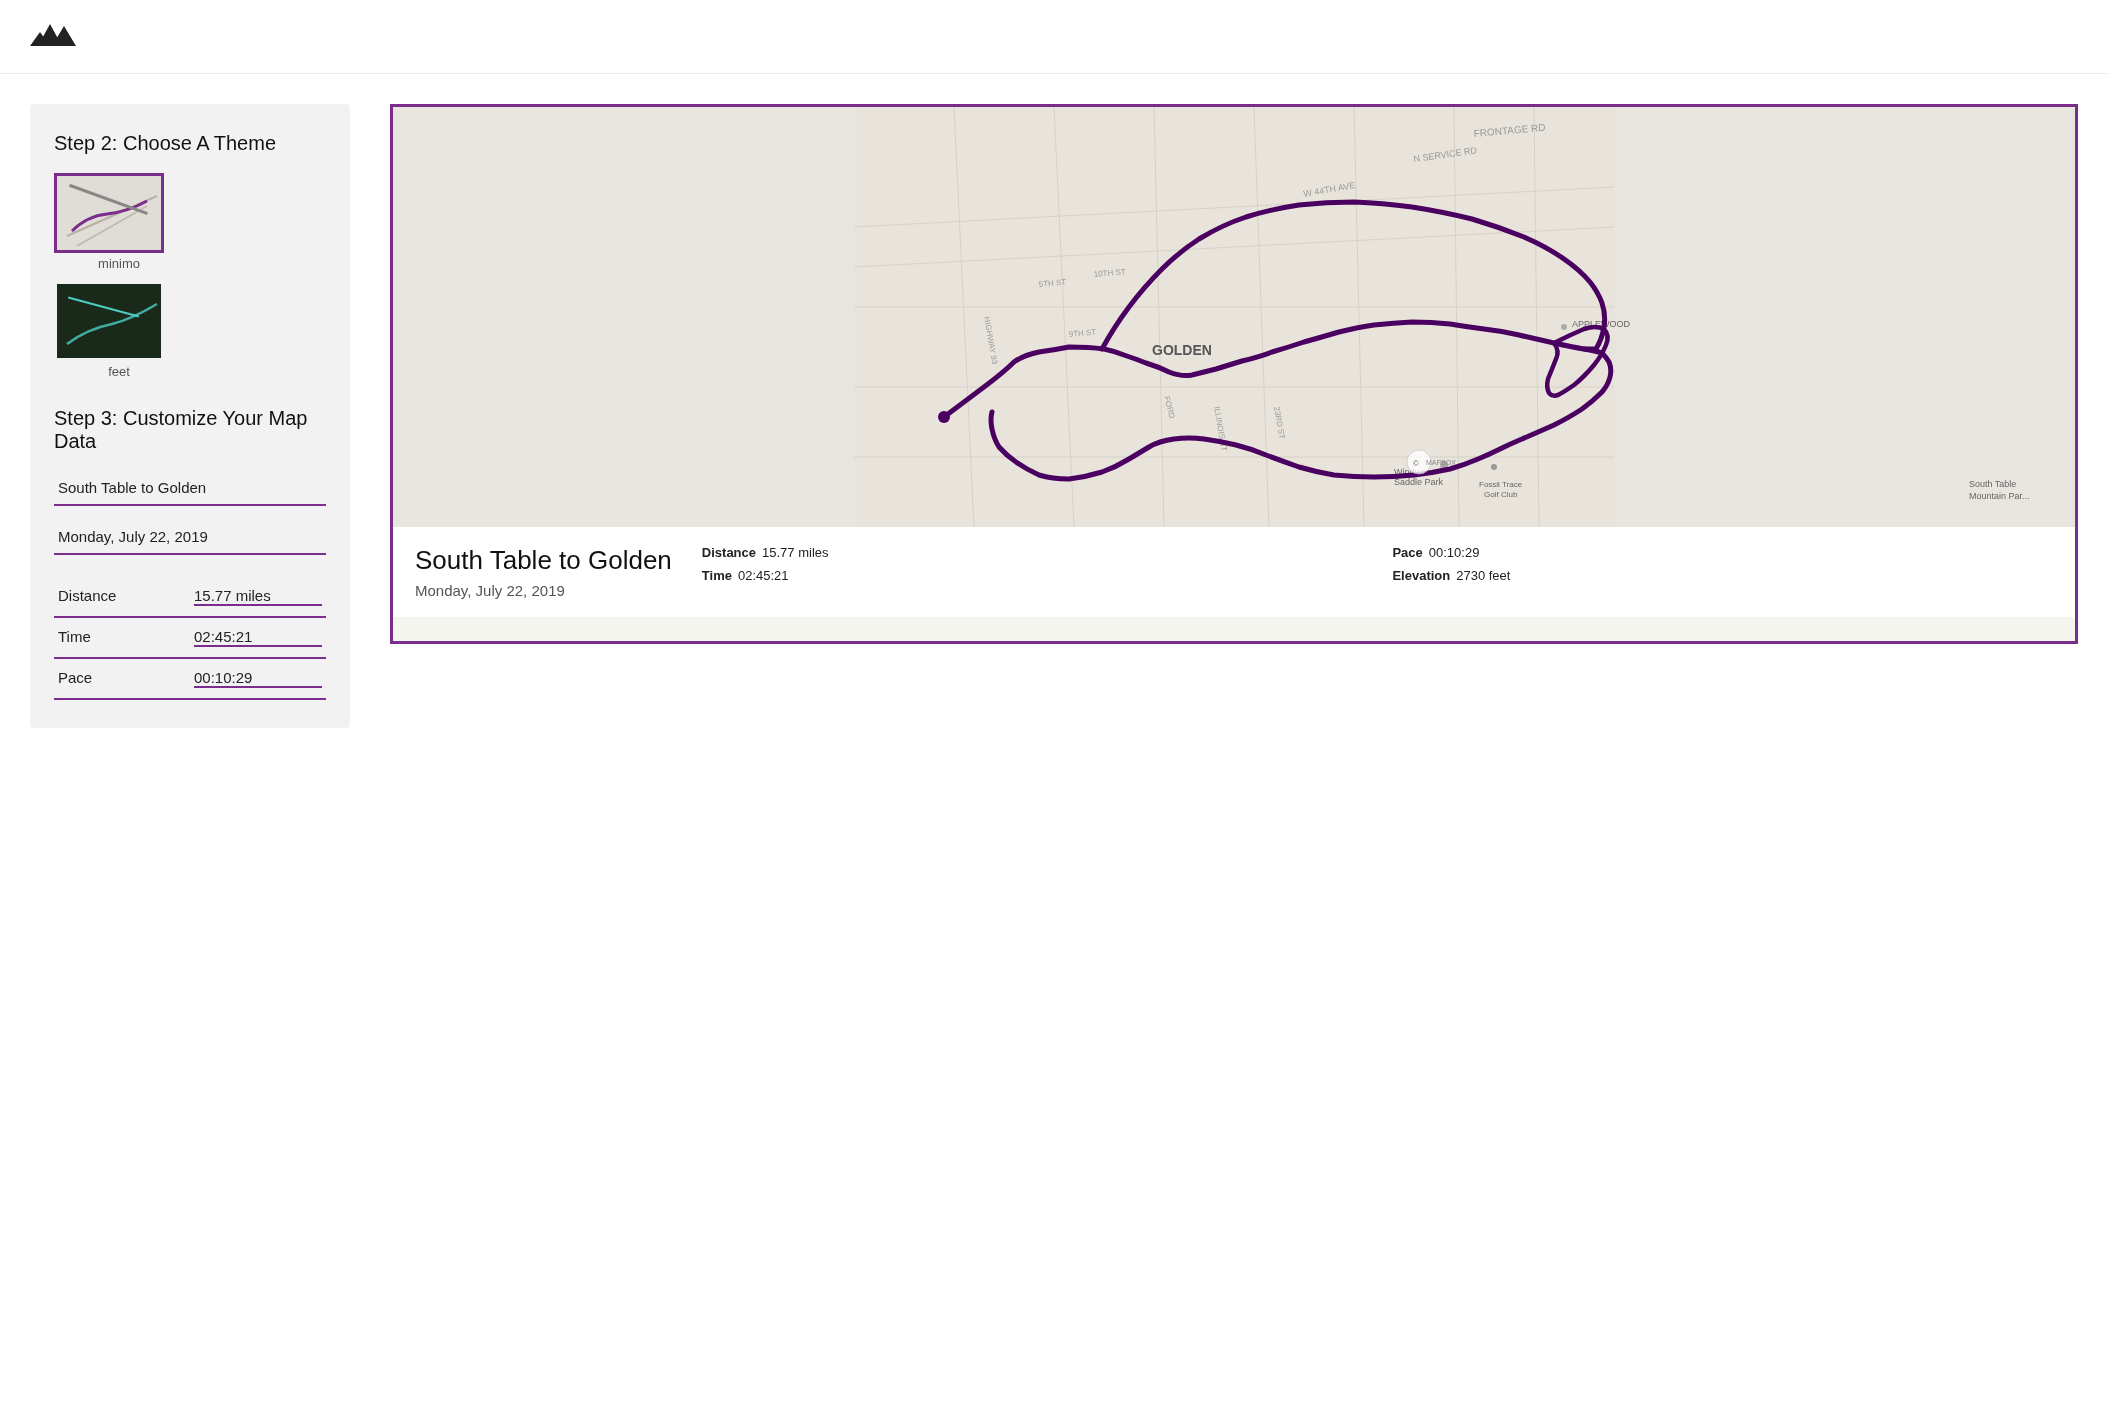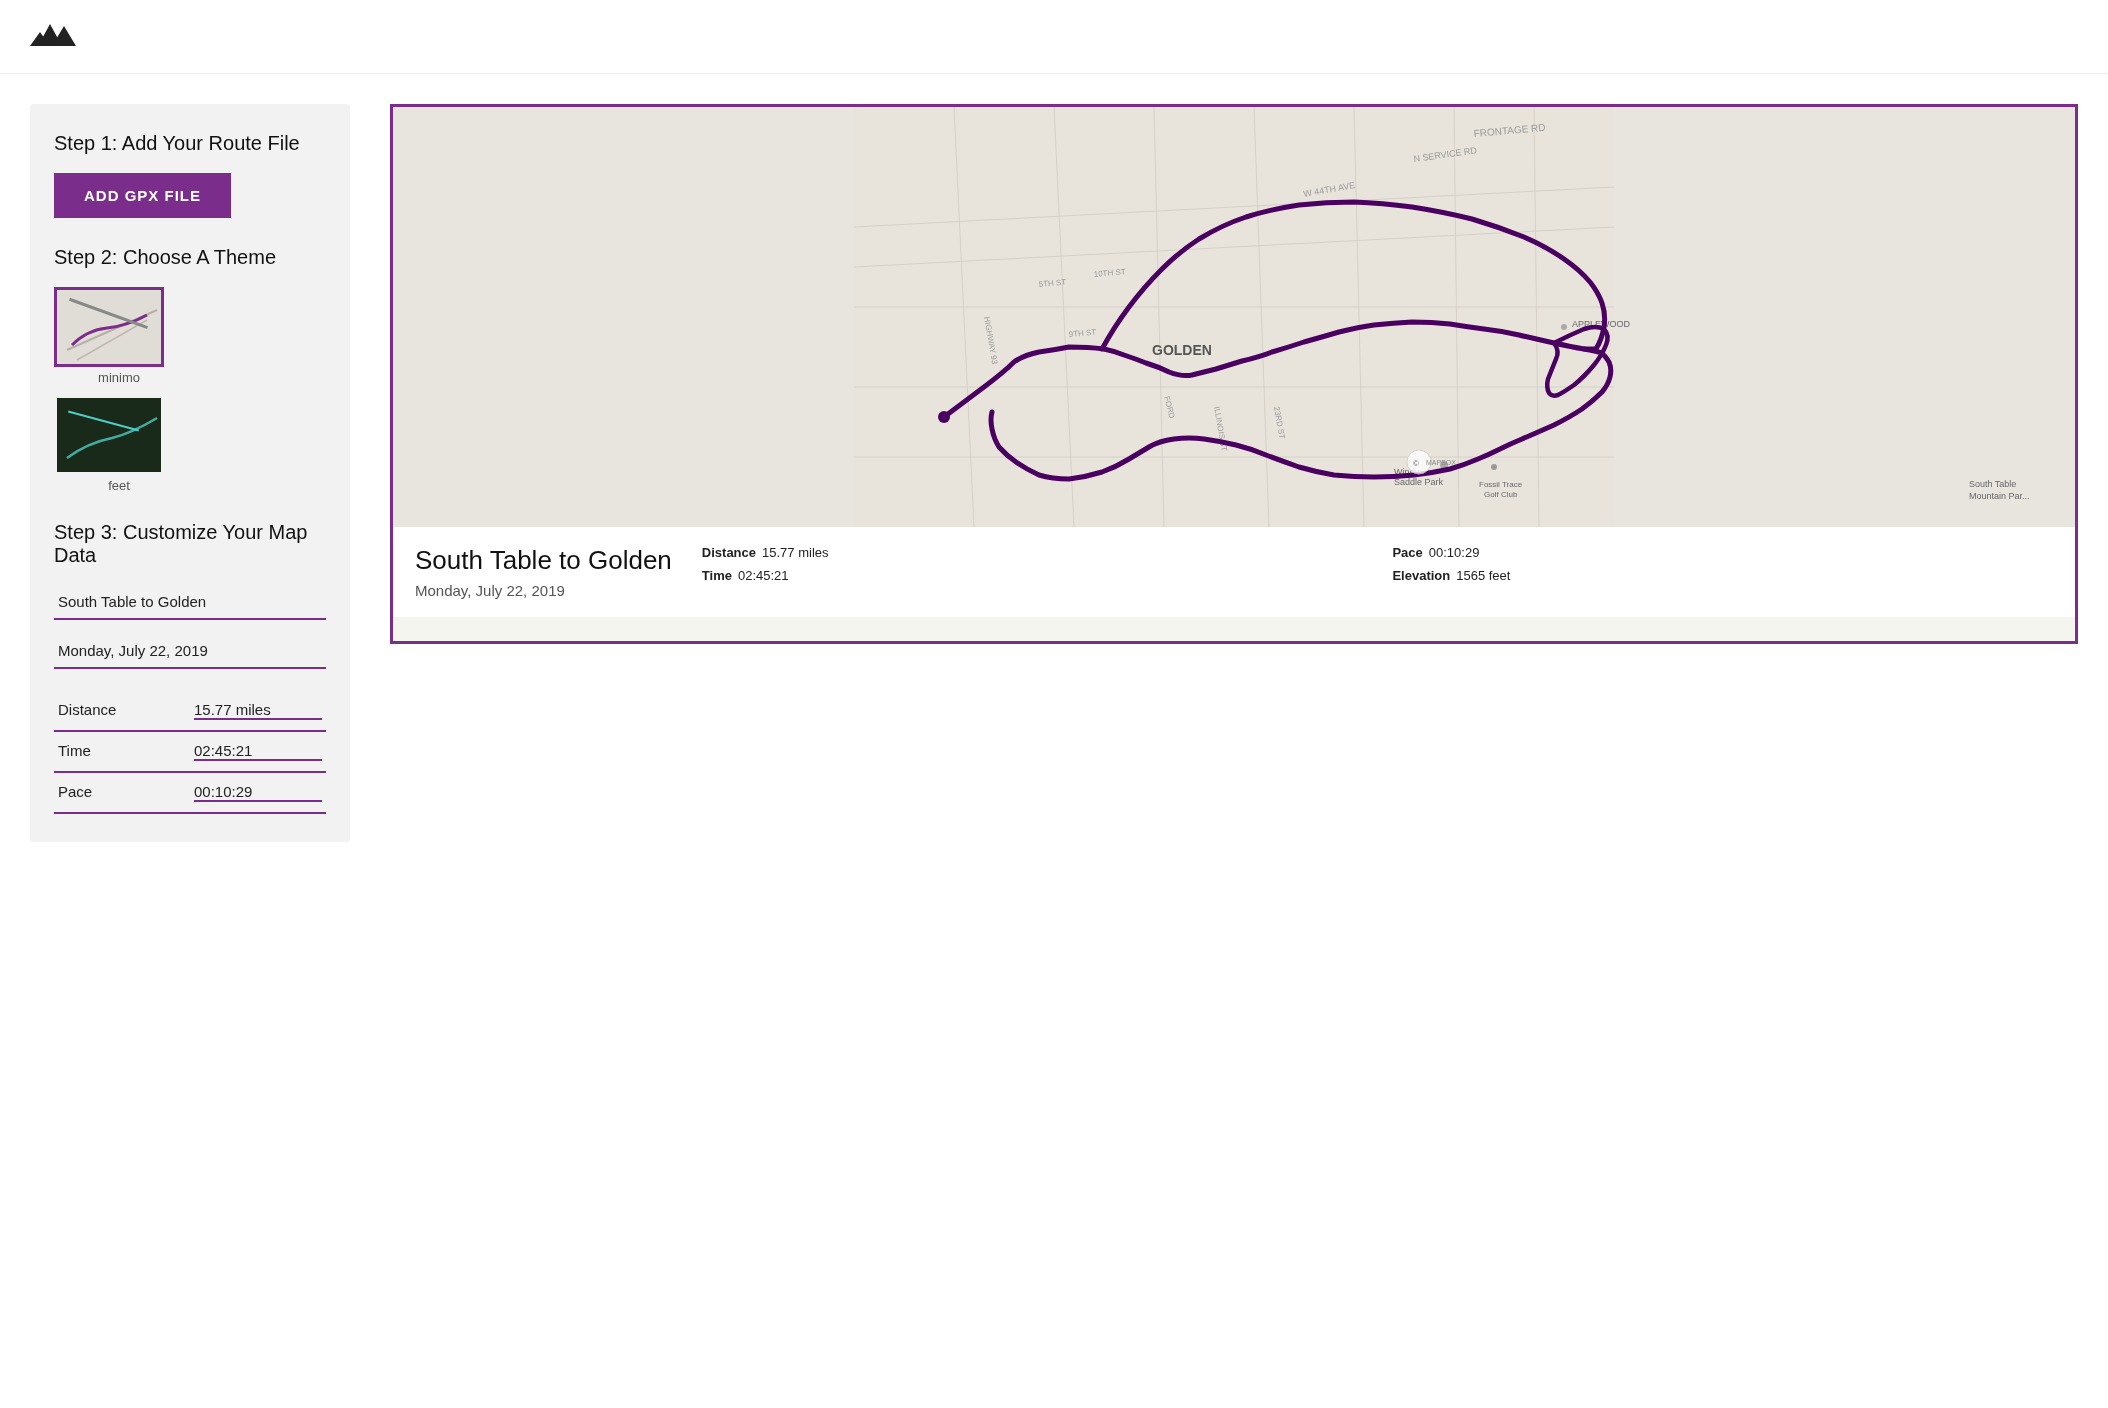--- a/index.html
+++ b/index.html
@@ -223,24 +223,20 @@
       <polygon points="22,28 34,8 46,28" fill="#222"></polygon>
       <polygon points="0,28 10,14 20,28" fill="#222"></polygon>
     </svg>
   </span>
 </div>
 
 <div class="main-layout">
 
   <div class="sidebar">
 
-    <div>
-      <div class="step-title">Step 1: Add Your Route File</div>
-      <button class="add-gpx-btn">ADD GPX FILE</button>
-    </div>
 
     <div class="step2-section">
       <div class="step-title">Step 2: Choose A Theme</div>
       <div class="theme-grid">
         <div class="theme-item selected">
           <div class="theme-img-wrap">
             <div class="minimo-preview">
               <svg width="110" height="80" viewBox="0 0 110 80" style="position:absolute;top:0;left:0;">
                 <rect width="110" height="80" fill="#dedad4"></rect>
                 <rect x="0" y="0" width="110" height="80" fill="#e2ded8" opacity="0.5"></rect>
@@ -444,19 +440,19 @@
           <div class="stat-item">
             <span class="stat-label">Distance</span><span>15.77 miles</span>
           </div>
           <div class="stat-item">
             <span class="stat-label">Pace</span><span>00:10:29</span>
           </div>
           <div class="stat-item">
             <span class="stat-label">Time</span><span>02:45:21</span>
           </div>
           <div class="stat-item">
-            <span class="stat-label">Elevation</span><span>1565 feet</span>
+            <span class="stat-label">Elevation</span><span>2730 feet</span>
           </div>
         </div>
       </div>
     </div>
   </div>
 </div>
 
 </body></html>

